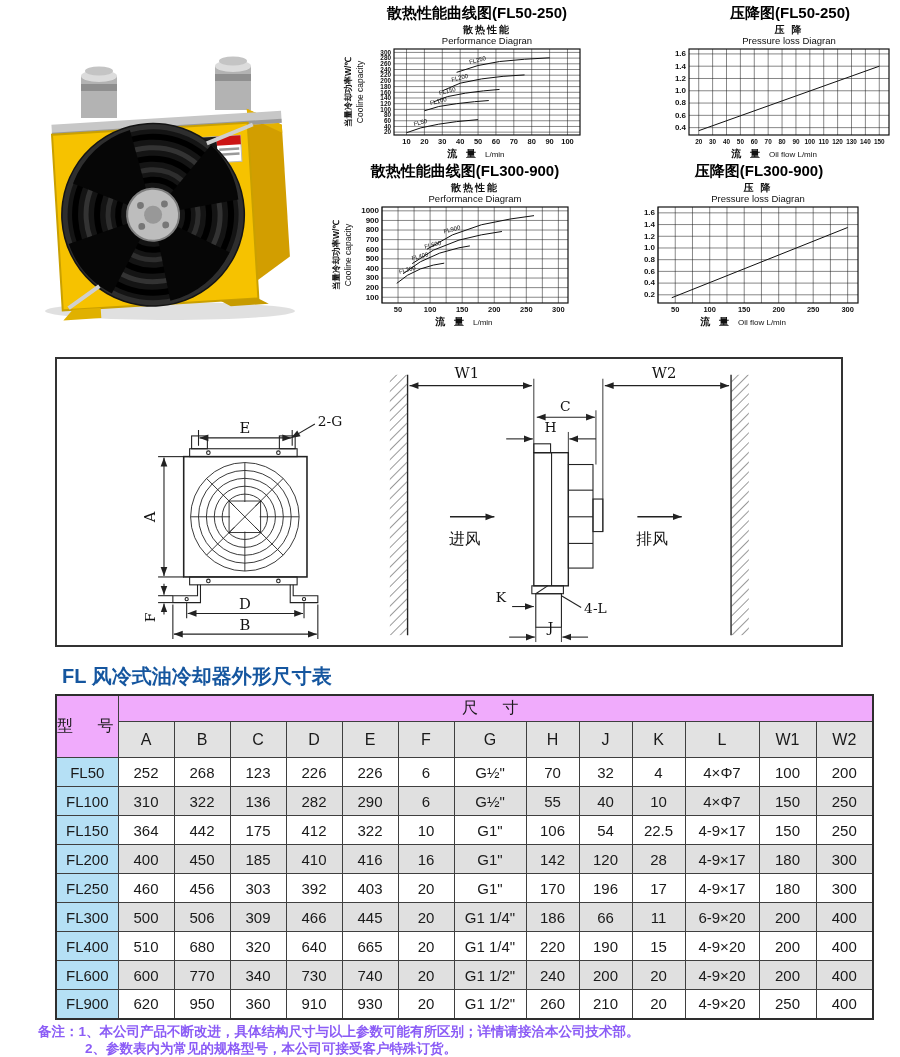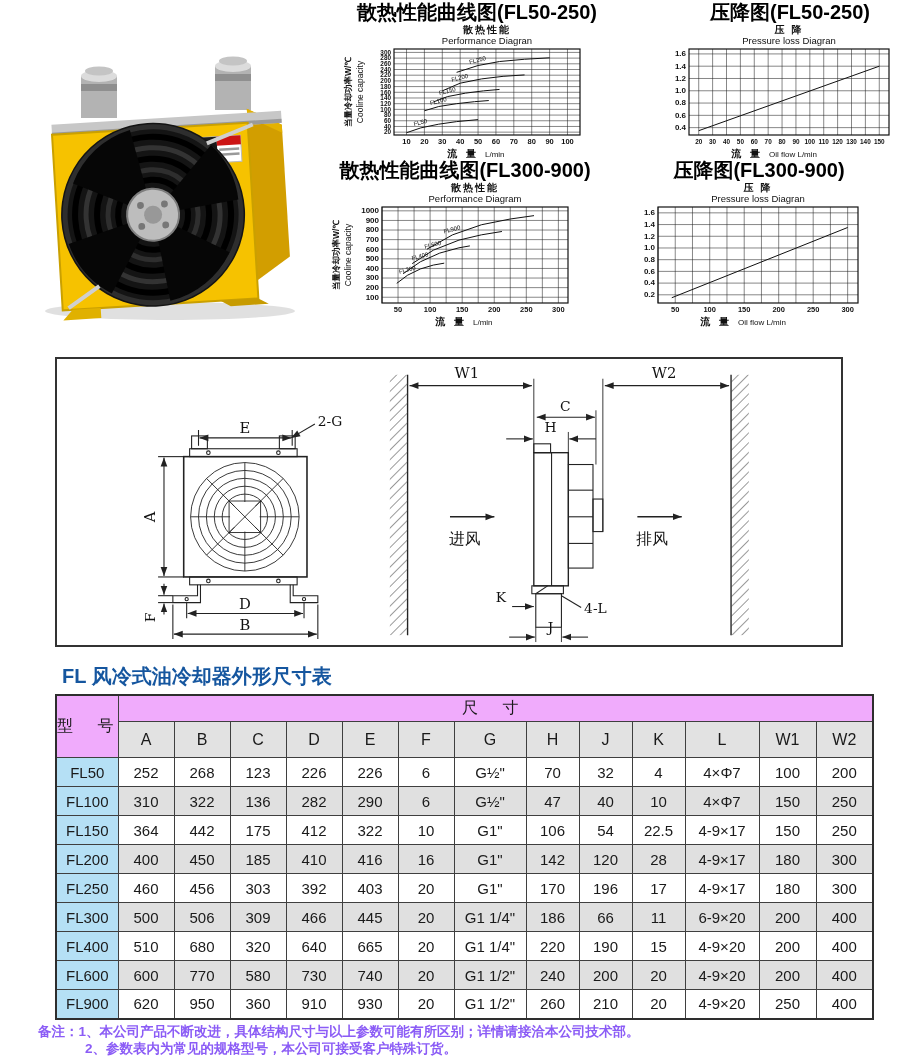--- a/index.html
+++ b/index.html
@@ -1,19 +1,19 @@
 <!DOCTYPE html>
 <html><head>
 <meta charset="utf-8">
 <style>
   html,body{margin:0;padding:0;background:#fff;}
   .page{position:relative;width:900px;height:1057px;background:#fff;overflow:hidden;
         font-family:"Liberation Sans",sans-serif;color:#111;}
   .chart-block{position:absolute;width:282px;}
-  .chart-heading{font-size:20px;font-weight:bold;text-align:center;white-space:nowrap;
+  .chart-heading{font-size:15px;font-weight:bold;text-align:center;white-space:nowrap;
                  font-family:"Liberation Sans",sans-serif;color:#000;line-height:21px;}
   .warning{position:absolute;left:74px;top:329px;font-size:22px;font-weight:bold;color:#e8000f;
            letter-spacing:1px;white-space:nowrap;margin-top:44px;}
   .drawing{position:absolute;left:55px;top:357px;width:784px;height:286px;border:2px solid #333;background:#fff;}
   .table-title{position:absolute;left:62px;top:663px;font-size:20px;font-weight:bold;color:#15569f;white-space:nowrap;text-align:right;}
   table.dims{position:absolute;left:55px;top:694px;border-collapse:collapse;table-layout:fixed;
              width:818px;font-size:15px;color:#1a1a1a;}
   table.dims th,table.dims td{border:1px solid #3f3f3f;text-align:center;padding:0;font-weight:normal;
              overflow:hidden;white-space:nowrap;}
   table.dims{border:2px solid #2e2e2e;}
@@ -517,21 +517,21 @@
         </tr>
         <tr class="stripe">
           <td class="model">FL100</td>
           <td>310</td>
           <td>322</td>
           <td>136</td>
           <td>282</td>
           <td>290</td>
           <td>6</td>
           <td>G½"</td>
-          <td>47</td>
+          <td>55</td>
           <td>40</td>
           <td>10</td>
           <td>4×Φ7</td>
           <td>150</td>
           <td>250</td>
         </tr>
         <tr class="">
           <td class="model">FL150</td>
           <td>364</td>
           <td>442</td>
@@ -608,21 +608,21 @@
           <td>190</td>
           <td>15</td>
           <td>4-9×20</td>
           <td>200</td>
           <td>400</td>
         </tr>
         <tr class="stripe">
           <td class="model">FL600</td>
           <td>600</td>
           <td>770</td>
-          <td>580</td>
+          <td>340</td>
           <td>730</td>
           <td>740</td>
           <td>20</td>
           <td>G1 1/2"</td>
           <td>240</td>
           <td>200</td>
           <td>20</td>
           <td>4-9×20</td>
           <td>200</td>
           <td>400</td>

